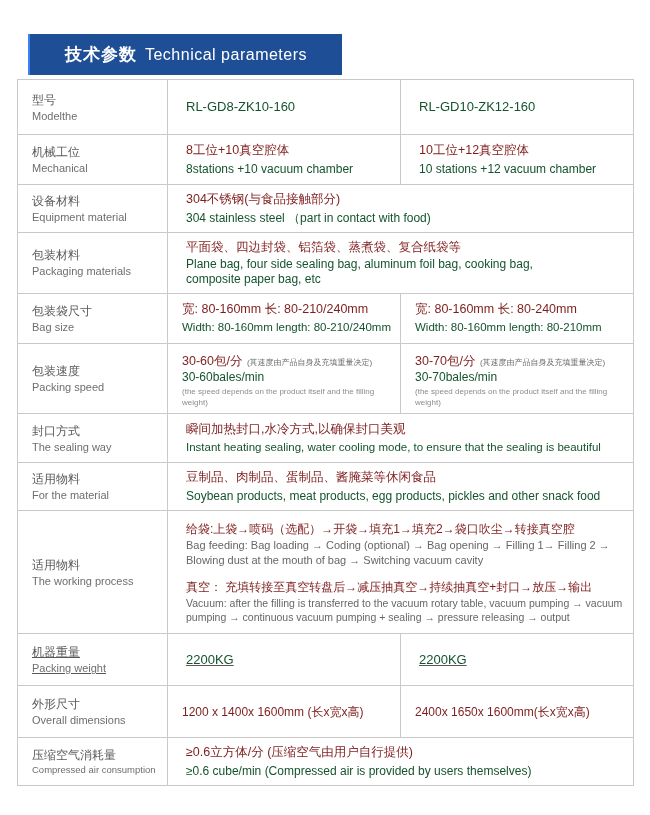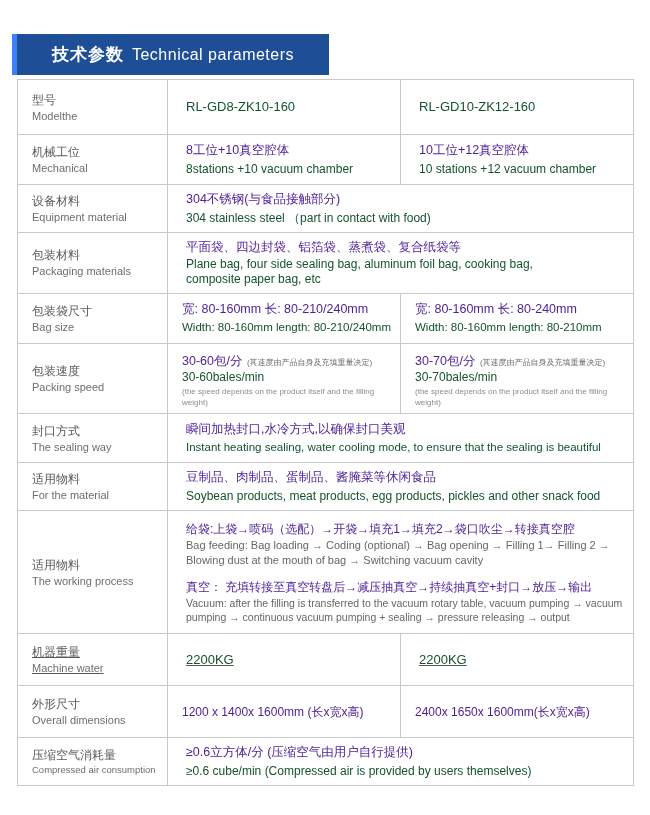--- a/index.html
+++ b/index.html
@@ -2,40 +2,40 @@
 <html><head>
 <meta charset="utf-8">
 <style>
   html,body{margin:0;padding:0;}
   body{
     width:650px;height:815px;background:#ffffff;position:relative;
     font-family:"Liberation Sans","DejaVu Sans",sans-serif;
     color:#595757;overflow:hidden;
   }
   .banner{
-    position:absolute;left:12px;top:34px;width:312px;height:41px;
-    background:#1e4e95;border-left:5px solid #3b82f6;
+    position:absolute;left:28px;top:34px;width:312px;height:41px;
+    background:#1e4e95;border-left:2px solid #3b82f6;
     display:flex;align-items:center;justify-content:center;
     color:#ffffff;white-space:nowrap;
   }
   .banner .cn{font-size:17px;font-weight:bold;letter-spacing:1px;margin-right:8px;}
   .banner .en{font-size:16px;letter-spacing:0.5px;}
   table.spec{
     position:absolute;left:17px;top:79px;width:616px;
     border-collapse:collapse;table-layout:fixed;
   }
   td{
     border:1px solid #c9c9c9;vertical-align:middle;
     padding:5px 8px 5px 18px;
   }
   td.lab{padding:5px 6px 5px 14px;}
   .lab-cn{font-size:12px;color:#5a5a5a;line-height:1.5;}
   .lab-en{font-size:11px;color:#6e6e6e;line-height:1.35;}
   .lab-en.small{font-size:9.5px;}
-  .ln{font-size:12.5px;line-height:1.5;color:#4c1d95;}
+  .ln{font-size:12.5px;line-height:1.5;color:#7f1d1d;}
   .ln.cn{font-size:12.5px;}
   .ln.en{font-size:12px;color:#14532d;}
   .ln.big{font-size:13px;}
   .note{font-size:8px;color:#6e6e6e;}
   .tiny{font-size:8px;color:#8c8c8c;line-height:1.4;}
   .flow .ln{font-size:12px;line-height:1.5;}
   .flow .ln.en{font-size:11px;color:#666;line-height:1.35;}
   .flow .block{margin:4px 0 10px 0;}
   .flow .block:last-child{margin-bottom:4px;}
 </style>
@@ -180,21 +180,21 @@
         <div class="ln cn">真空： 充填转接至真空转盘后→减压抽真空→持续抽真空+封口→放压→输出</div>
         <div class="ln en" style="font-size:10.5px;">Vacuum: after the filling is transferred to the vacuum rotary table, vacuum pumping → vacuum pumping → continuous vacuum pumping + sealing → pressure releasing → output</div>
       </div>
     </td>
   </tr>
 
 
   <tr style="height:52px;text-decoration:underline;">
     <td class="lab">
       <div class="lab-cn">机器重量</div>
-      <div class="lab-en">Machine water</div>
+      <div class="lab-en">Packing weight</div>
     </td>
     <td>
       <div class="ln en big">2200KG</div>
     </td>
     <td>
       <div class="ln en big">2200KG</div>
     </td>
   </tr>
 
   <tr style="height:52px;">

